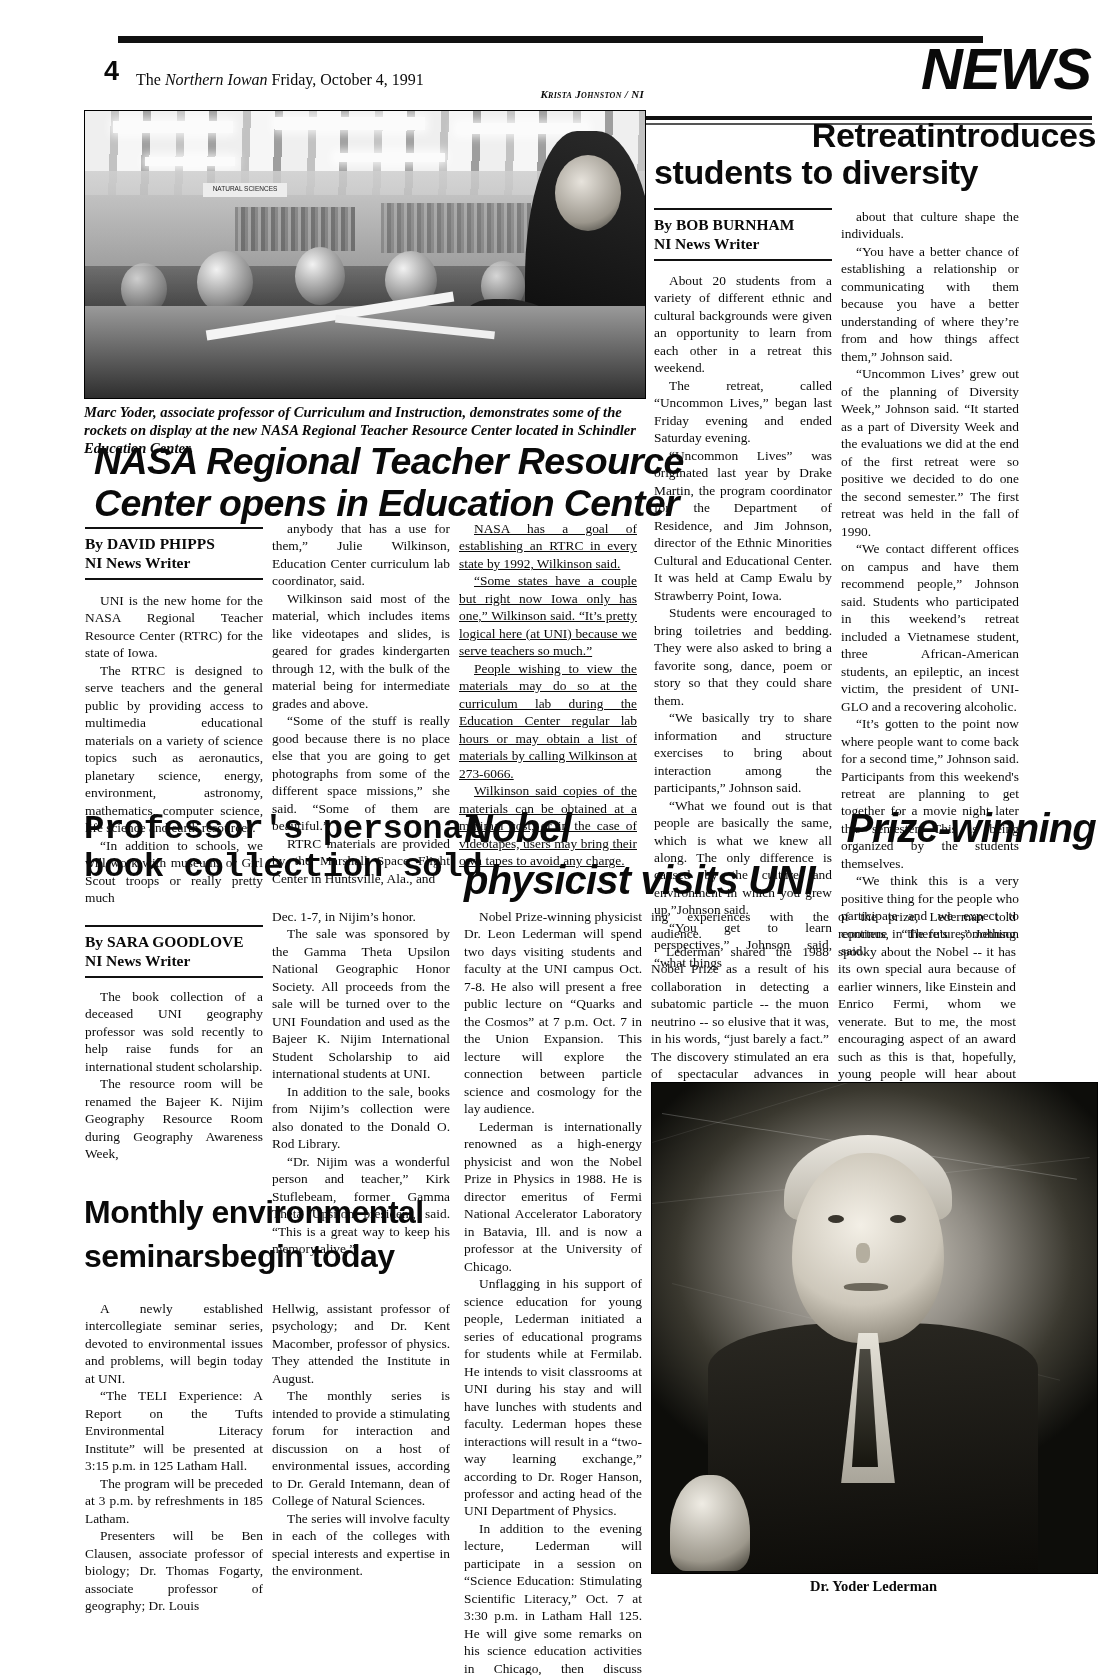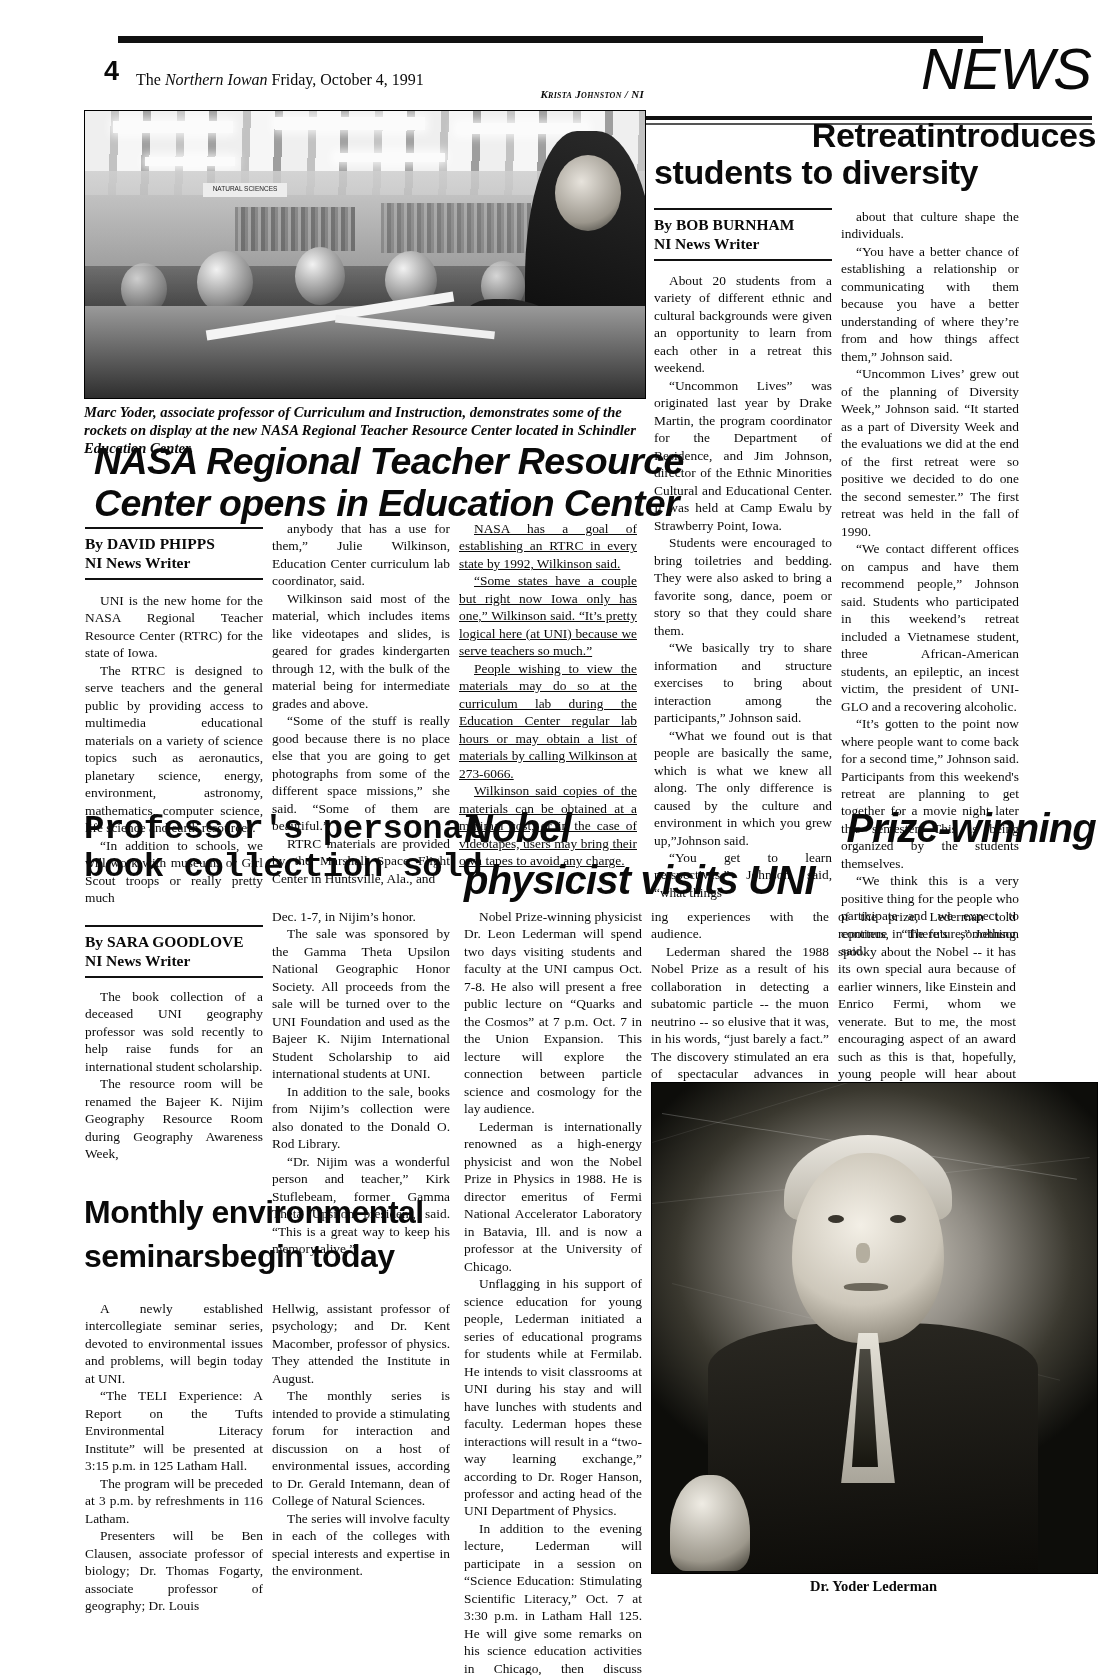--- a/index.html
+++ b/index.html
@@ -14,21 +14,21 @@
   .page{position:relative;width:1099px;height:1675px;}
 
   
   .masthead{position:absolute;left:0;top:28px;width:1099px;height:120px;}
   .rule-top{position:absolute;left:118px;top:8px;width:865px;height:7px;background:#111;}
   .rule-bot1{position:absolute;left:84px;top:88px;width:1008px;height:4px;background:#111;}
   .rule-bot2{position:absolute;left:84px;top:95px;width:1008px;height:2px;background:#555;}
   .folio-num{position:absolute;left:104px;top:30px;font-family:"Liberation Sans",sans-serif;font-weight:bold;font-size:27px;line-height:1;}
   .folio-text{position:absolute;left:136px;top:43px;font-size:16px;white-space:nowrap;}
   .folio-text i{font-style:italic;}
-  .section-word{position:absolute;right:8px;top:12px;font-family:"Liberation Sans",sans-serif;font-weight:normal;font-style:italic;font-size:58px;letter-spacing:-1px;line-height:1;}
+  .section-word{position:absolute;right:8px;top:12px;font-family:"Liberation Sans",sans-serif;font-weight:bold;font-style:italic;font-size:58px;letter-spacing:-1px;line-height:1;}
 
   
   .credit-top{position:absolute;left:84px;top:88px;width:560px;text-align:right;font-family:"Liberation Serif",serif;font-style:italic;font-weight:bold;font-size:11px;font-variant:small-caps;letter-spacing:.3px;}
   .photo1{position:absolute;left:84px;top:110px;width:560px;height:287px;background:#2a2a2a;border:1px solid #000;overflow:hidden;}
   .cap1{position:absolute;left:84px;top:404px;width:560px;font-style:italic;font-weight:bold;font-size:14.6px;line-height:1.22;}
 
   
   .hl{font-family:"Liberation Sans",sans-serif;font-weight:bold;line-height:1.0;}
   .hl-nasa{position:absolute;left:94px;top:443px;width:556px;font-size:37.5px;font-style:italic;letter-spacing:-.6px;}
   .hl-nasa div{white-space:nowrap;}
@@ -176,20 +176,21 @@
 
   <div class="byline" style="position:absolute;left:654px;top:208px;width:178px;">
     <div class="top-rule"></div>
     <div>By BOB BURNHAM</div>
     <div>NI News Writer</div>
     <div class="bot-rule"></div>
   </div>
 
   <div class="col" style="left:654px;top:272px;width:178px;height:548px;">
     <p class="first">About 20 students from a variety of different ethnic and cultural backgrounds were given an opportunity to learn from each other in a retreat this weekend.</p>
+    <p>The retreat, called “Uncommon Lives,” began last Friday evening and ended Saturday evening.</p>
     <p>“Uncommon Lives” was originated last year by Drake Martin, the program coordinator for the Department of Residence, and Jim Johnson, director of the Ethnic Minorities Cultural and Educational Center. It was held at Camp Ewalu by Strawberry Point, Iowa.</p>
     <p>Students were encouraged to bring toiletries and bedding. They were also asked to bring a favorite song, dance, poem or story so that they could share them.</p>
     <p>“We basically try to share information and structure exercises to bring about interaction among the participants,” Johnson said.</p>
     <p>“What we found out is that people are basically the same, which is what we knew all along. The only difference is caused by the culture and environment in which you grew up,”Johnson said.</p>
     <p>“You get to learn perspectives,” Johnson said, “what things</p>
   </div>
   <div class="col" style="left:841px;top:208px;width:178px;height:612px;">
     <p class="first">about that culture shape the individuals.</p>
     <p>“You have a better chance of establishing a relationship or communicating with them because you have a better understanding of where they’re from and how things affect them,” Johnson said.</p>
     <p>“Uncommon Lives’ grew out of the planning of Diversity Week,” Johnson said. “It started as a part of Diversity Week and the evaluations we did at the end of the first retreat were so positive we decided to do one the second semester.” The first retreat was held in the fall of 1990.</p>
@@ -268,21 +269,21 @@
     <div>Monthly environmental</div>
     <div class="l2">
       <span>seminars</span>
       <span>begin today</span>
     </div>
   </div>
 
   <div class="col" style="left:85px;top:1300px;width:178px;height:250px;">
     <p class="first">A newly established intercollegiate seminar series, devoted to environmental issues and problems, will begin today at UNI.</p>
     <p>“The TELI Experience: A Report on the Tufts Environmental Literacy Institute” will be presented at 3:15 p.m. in 125 Latham Hall.</p>
-    <p>The program will be preceded at 3 p.m. by refreshments in 116 Latham.</p>
+    <p>The program will be preceded at 3 p.m. by refreshments in 185 Latham.</p>
     <p>Presenters will be Ben Clausen, associate professor of biology; Dr. Thomas Fogarty, associate professor of geography; Dr. Louis</p>
   </div>
   <div class="col" style="left:272px;top:1300px;width:178px;height:250px;">
     <p class="first" style="text-indent:0;">Hellwig, assistant professor of psychology; and Dr. Kent Macomber, professor of physics. They attended the Institute in August.</p>
     <p>The monthly series is intended to provide a stimulating forum for interaction and discussion on a host of environmental issues, according to Dr. Gerald Intemann, dean of College of Natural Sciences.</p>
     <p>The series will involve faculty in each of the colleges with special interests and expertise in the environment.</p>
   </div>
 
 </div>
 

